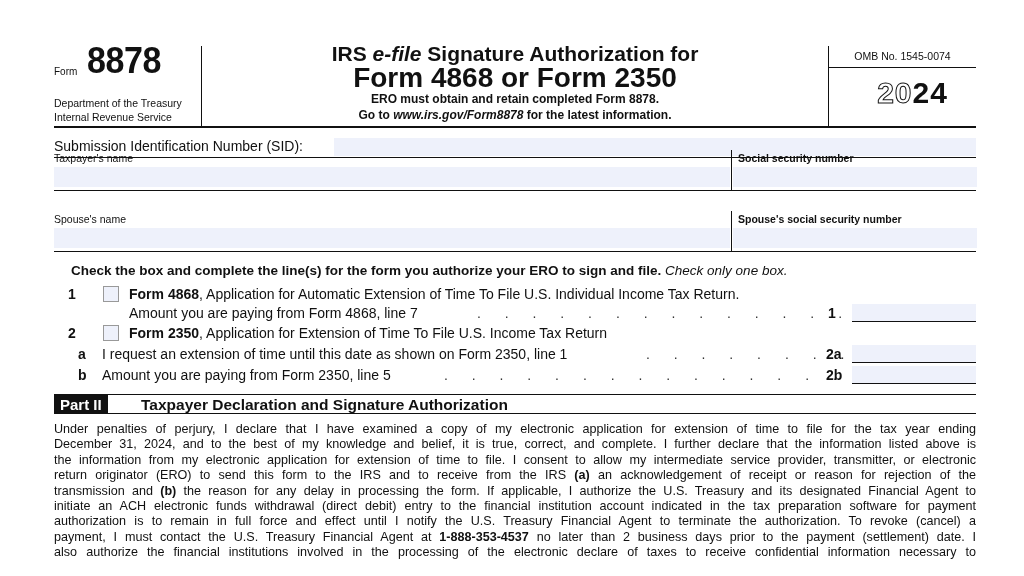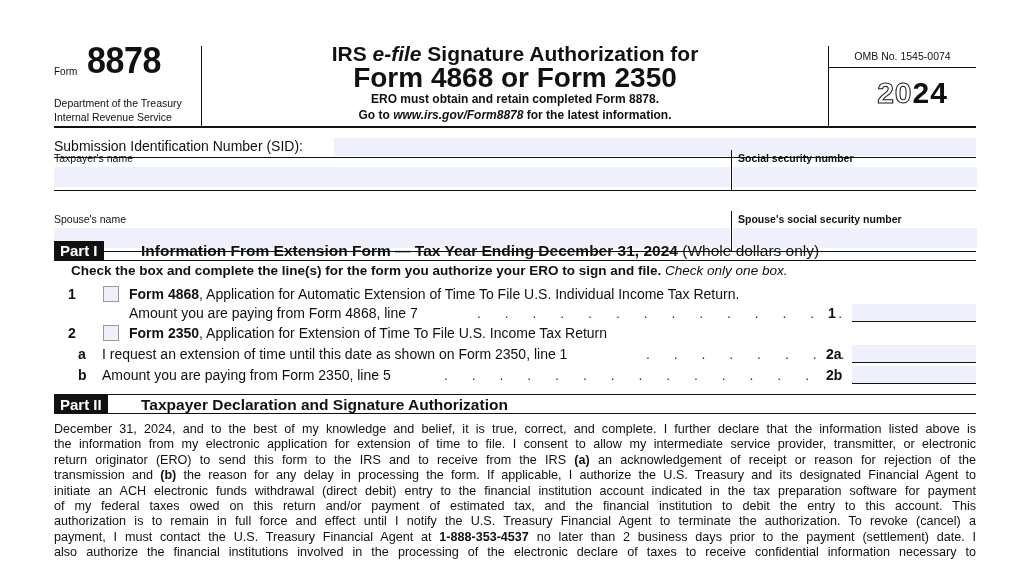--- a/index.html
+++ b/index.html
@@ -107,24 +107,20 @@
 
   <div class="name-row" style="top:199px;margin-top:12px;">
     <span class="lbl">Spouse's name</span>
     <div class="fld"></div>
     <div class="ssn">
       <span class="lbl">Spouse's social security number</span>
       <div class="fld"></div>
     </div>
   </div>
 
-  <div class="part-hdr" style="top:241px;">
-    <span class="part-badge">Part I</span>
-    <span class="part-title"><b>Information From Extension Form — Tax Year Ending December 31, 2024</b><span> (Whole dollars only)</span></span>
-  </div>
 
   <div class="instr"><b>Check the box and complete the line(s) for the form you authorize your ERO to sign and file.</b><i> Check only one box.</i></div>
 
   <div class="line" style="top:285px;">
     <span class="num">1</span>
     <span class="cb"></span>
     <span class="txt"><b>Form 4868</b><span>, Application for Automatic Extension of Time To File U.S. Individual Income Tax Return.</span></span>
   </div>
   <div class="line" style="top:304px;">
     <span class="txt">Amount you are paying from Form 4868, line 7</span>
@@ -154,24 +150,24 @@
     <span class="lnref">2b</span>
     <div class="amt" style="top:0;"></div>
   </div>
 
   <div class="part-hdr" style="top:394px; border-top:1px solid #111;">
     <span class="part-badge">Part II</span>
     <span class="part-title"><b>Taxpayer Declaration and Signature Authorization</b></span>
   </div>
 
   <div class="decl">
+    <p>Under penalties of perjury, I declare that I have examined a copy of my electronic application for extension of time to file for the tax year ending</p>
     <p>December 31, 2024, and to the best of my knowledge and belief, it is true, correct, and complete. I further declare that the information listed above is</p>
     <p>the information from my electronic application for extension of time to file. I consent to allow my intermediate service provider, transmitter, or electronic</p>
     <p><span>return originator (ERO) to send this form to the IRS and to receive from the IRS</span><b> (a)</b><span> an acknowledgement of receipt or reason for rejection of the</span></p>
     <p><span>transmission and</span><b> (b)</b><span> the reason for any delay in processing the form. If applicable, I authorize the U.S. Treasury and its designated Financial Agent to</span></p>
     <p>initiate an ACH electronic funds withdrawal (direct debit) entry to the financial institution account indicated in the tax preparation software for payment</p>
-    <p>of my federal taxes owed on this return and/or payment of estimated tax, and the financial institution to debit the entry to this account. This</p>
     <p>authorization is to remain in full force and effect until I notify the U.S. Treasury Financial Agent to terminate the authorization. To revoke (cancel) a</p>
     <p><span>payment, I must contact the U.S. Treasury Financial Agent at</span><b> 1-888-353-4537</b><span> no later than 2 business days prior to the payment (settlement) date. I</span></p>
     <p>also authorize the financial institutions involved in the processing of the electronic declare of taxes to receive confidential information necessary to</p>
   </div>
 
 </div>
 
 </body></html>

